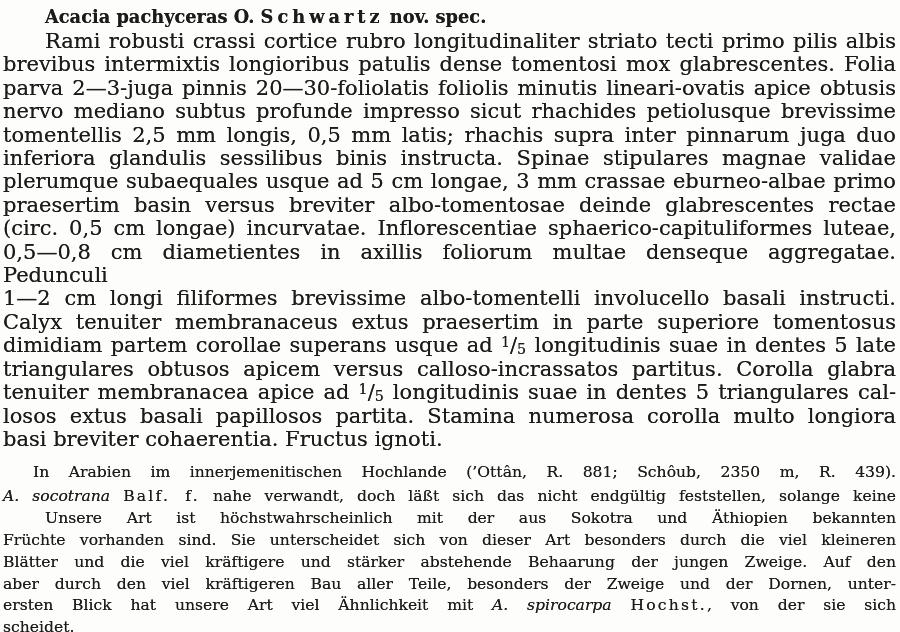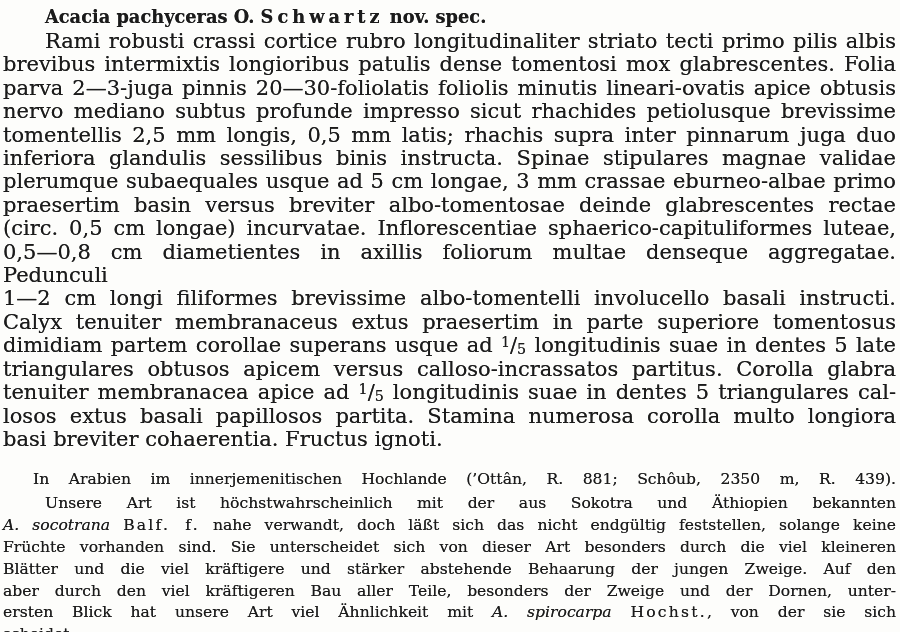--- a/index.html
+++ b/index.html
@@ -35,21 +35,21 @@
     line-height: 23.4px;
   }
   .latin .heading-line {
     font-size: 17.8px;
     line-height: 26px;
     text-align: right;
     text-align-last: left;
   }
   
   .habitat {
-    margin-top: 17px;
+    margin-top: 10px;
   }
   .habitat .line {
     font-size: 15.6px;
     line-height: 22px;
   }
   .habitat .line.indent {
     text-indent: 30px;
   }
   
   .german {
@@ -99,22 +99,22 @@
         <div class="line endline"><span class="r">basi breviter cohaerentia.  Fructus ignoti.</span></div>
       </div>
   </section>
   <section class="habitat">
     <div id="habitat-container">
         <div class="line indent"><span class="r">In Arabien im innerjemenitischen Hochlande (’Ottân, R. 881;  Schôub, 2350 m, R. 439).</span></div>
       </div>
   </section>
   <section class="german">
     <div id="german-container">
+        <div class="line"><span class="i">A. socotrana</span><span class="r"> </span><span class="sp">Balf. f.</span><span class="r"> nahe verwandt, doch läßt sich das nicht endgültig feststellen, solange keine</span></div>
         <div class="line indent"><span class="r">Unsere Art ist höchstwahrscheinlich mit der aus Sokotra und Äthiopien bekannten</span></div>
-        <div class="line"><span class="i">A. socotrana</span><span class="r"> </span><span class="sp">Balf. f.</span><span class="r"> nahe verwandt, doch läßt sich das nicht endgültig feststellen, solange keine</span></div>
         <div class="line"><span class="r">Früchte vorhanden sind.  Sie unterscheidet sich von dieser Art besonders durch die viel kleineren</span></div>
         <div class="line"><span class="r">Blätter und die viel kräftigere und stärker abstehende Behaarung der jungen Zweige.  Auf den</span></div>
         <div class="line"><span class="r">aber durch den viel kräftigeren Bau aller Teile, besonders der Zweige und der Dornen, unter-</span></div>
         <div class="line"><span class="r">ersten Blick hat unsere Art viel Ähnlichkeit mit </span><span class="i">A. spirocarpa</span><span class="r"> </span><span class="sp">Hochst.</span><span class="r">, von der sie sich</span></div>
         <div class="line endline"><span class="r">scheidet.</span></div>
       </div>
   </section>
 </div>
 
 </body></html>

